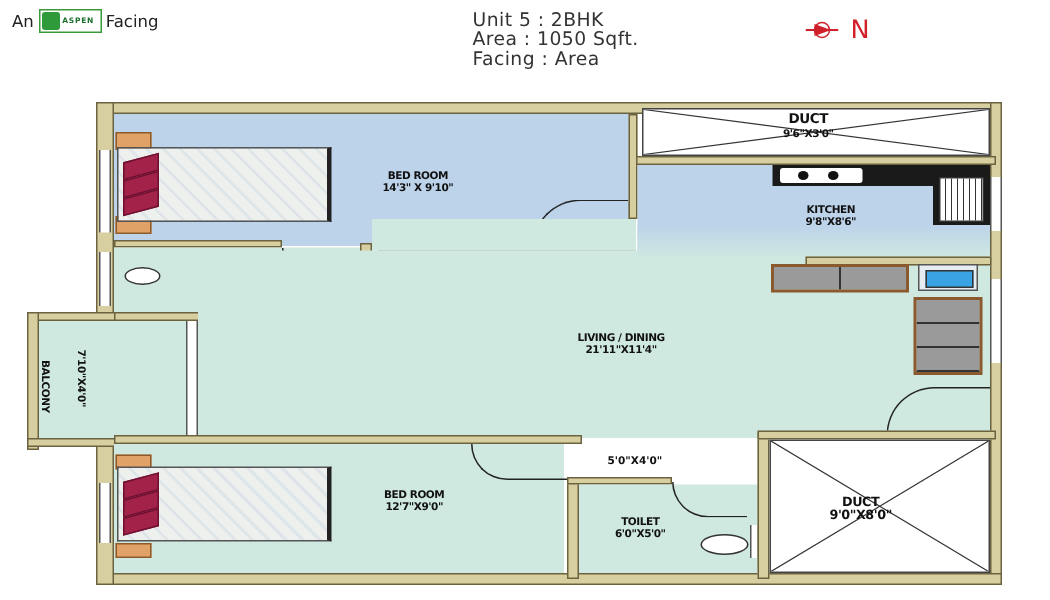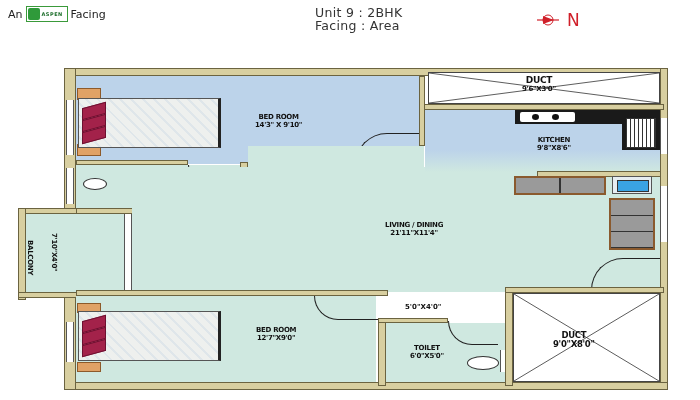--- a/index.html
+++ b/index.html
@@ -31,21 +31,22 @@
 <div class="abs brand hdr-text">
   <span>An</span>
   <span class="logo">
     <span class="leaf"></span>
     <span class="lt">ASPEN</span>
   </span>
   <span>Facing</span>
 </div>
 
 <div class="abs info hdr-text">
-  <div>Unit 9 : 2BHK</div>
+  <div>Unit 5 : 2BHK</div>
+  <div>Area : 1050 Sqft.</div>
   <div>Facing : Area</div>
 </div>
 
 <svg class="abs compass" viewBox="0 0 22 14">
   <line x1="0" y1="7" x2="22" y2="7" stroke="#d0202a" stroke-width="1.2"></line>
   <circle cx="11" cy="7" r="5" fill="none" stroke="#d0202a" stroke-width="1"></circle>
   <polygon points="6,3 17,7 6,11" fill="#d0202a"></polygon>
 </svg>
 <div class="abs north">N</div>
 

